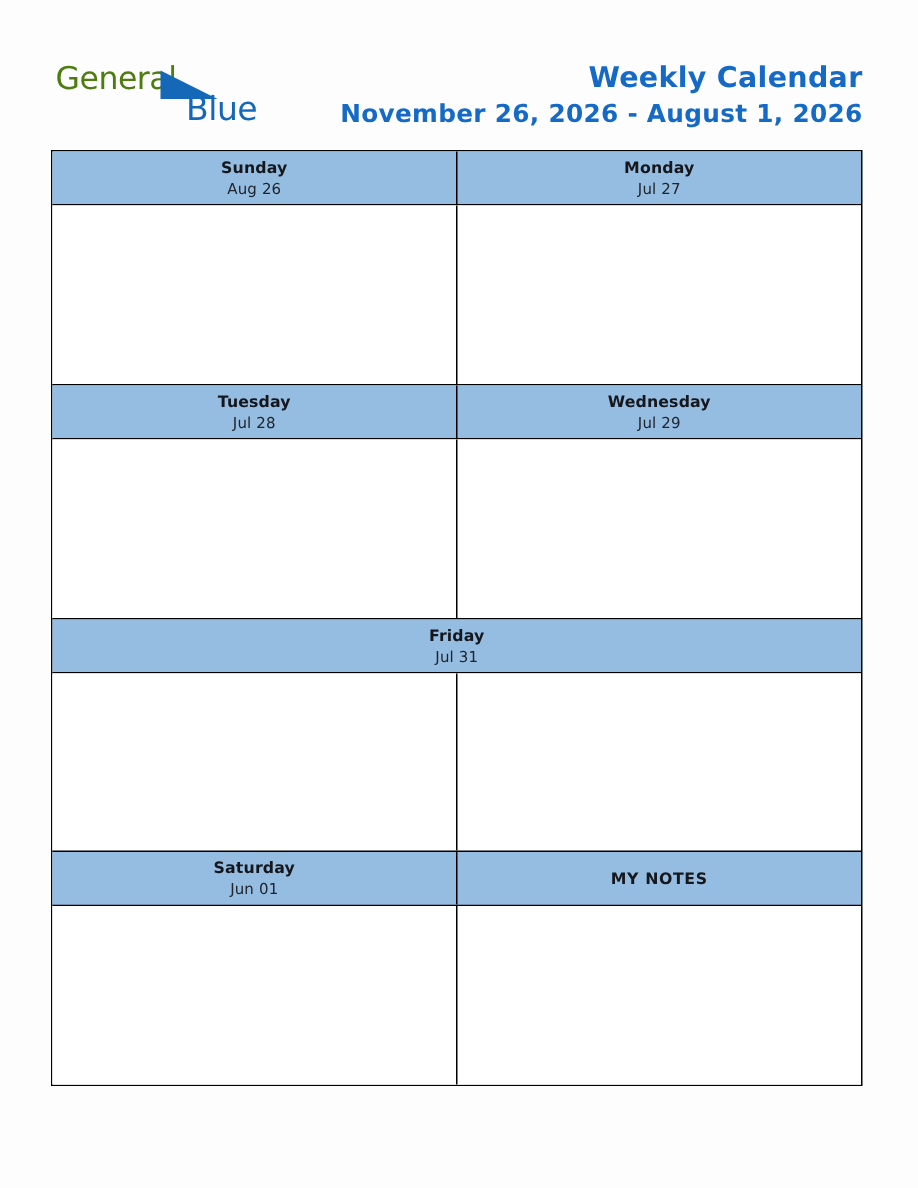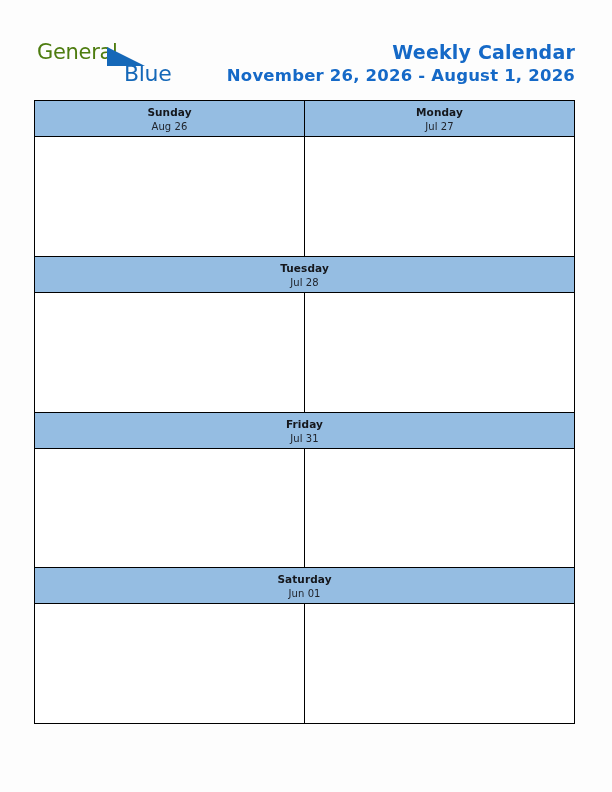--- a/index.html
+++ b/index.html
@@ -210,20 +210,24 @@
       <div class="day-cell"></div>
     </div>
   </div>
 
   <div class="week-block">
     <div class="header-row">
       <div class="day-head">
         <span class="day-name">Tuesday</span>
         <span class="day-date">Jul 28</span>
       </div>
+      <div class="day-head">
+        <span class="day-name">Wednesday</span>
+        <span class="day-date">Jul 29</span>
+      </div>
     </div>
     <div class="body-row">
       <div class="day-cell"></div>
       <div class="day-cell"></div>
     </div>
   </div>
 
   <div class="week-block">
     <div class="header-row">
       <div class="day-head">
@@ -236,20 +240,23 @@
       <div class="day-cell"></div>
     </div>
   </div>
 
   <div class="week-block">
     <div class="header-row">
       <div class="day-head">
         <span class="day-name">Saturday</span>
         <span class="day-date">Jun 01</span>
       </div>
+      <div class="day-head notes-head">
+        <span class="day-name">MY NOTES</span>
+      </div>
     </div>
     <div class="body-row">
       <div class="day-cell"></div>
       <div class="day-cell"></div>
     </div>
   </div>
 
 </div>
 
 </body></html>

